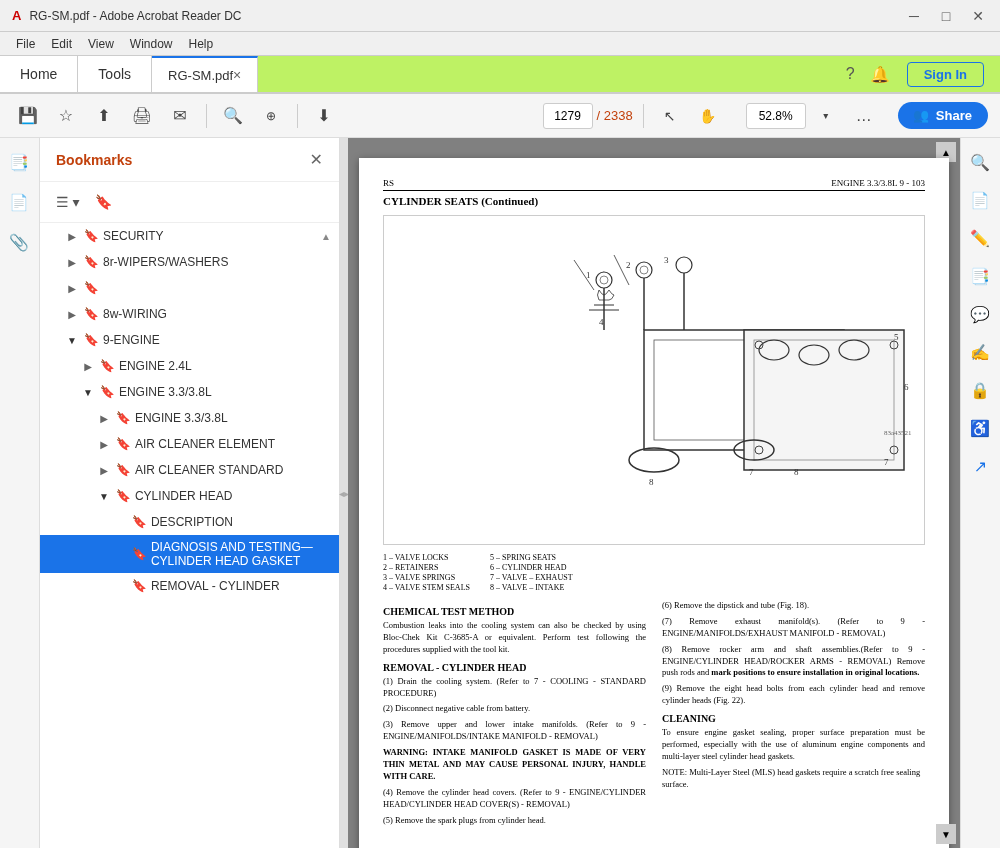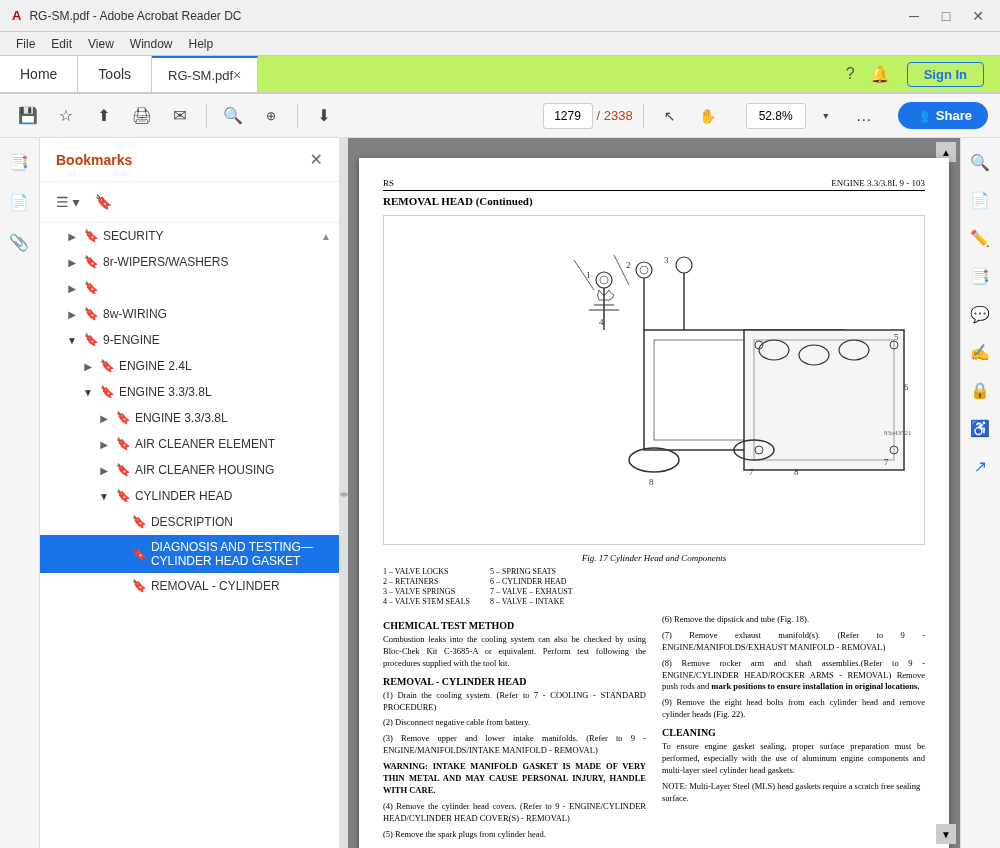--- a/index.html
+++ b/index.html
@@ -510,21 +510,21 @@
 
       <div class="bm-item bm-indent-3">
         <span class="bm-expand">▶</span>
         <span class="bm-icon">🔖</span>
         <span class="bm-text">AIR CLEANER ELEMENT</span>
       </div>
 
       <div class="bm-item bm-indent-3">
         <span class="bm-expand">▶</span>
         <span class="bm-icon">🔖</span>
-        <span class="bm-text">AIR CLEANER HOUSING</span>
+        <span class="bm-text">AIR CLEANER STANDARD</span>
       </div>
 
       <div class="bm-item bm-indent-3">
         <span class="bm-expand open">▼</span>
         <span class="bm-icon">🔖</span>
         <span class="bm-text">CYLINDER HEAD</span>
       </div>
 
       <div class="bm-item bm-indent-4">
         <span class="bm-expand" style="opacity:0">▶</span>
@@ -552,21 +552,21 @@
 
     <button class="pdf-scroll-btn pdf-scroll-top" style="position:absolute; right:4px; top:4px;">▲</button>
 
     <div class="pdf-page">
 
       <div class="pdf-header-line">
         <span>RS</span>
         <span>ENGINE 3.3/3.8L   9 - 103</span>
       </div>
 
-      <div class="pdf-title">REMOVAL HEAD (Continued)</div>
+      <div class="pdf-title">CYLINDER SEATS (Continued)</div>
 
       <div class="pdf-diagram">
         <svg class="diagram-svg" viewBox="0 0 540 300" xmlns="http://www.w3.org/2000/svg">
 
           <g transform="translate(160,20)">
 
             <rect x="100" y="80" width="200" height="120" fill="none" stroke="#333" stroke-width="1.5"></rect>
             <rect x="110" y="90" width="180" height="100" fill="none" stroke="#555" stroke-width="0.8"></rect>
 
             <circle cx="60" cy="30" r="8" fill="none" stroke="#333" stroke-width="1.2"></circle>
@@ -615,21 +615,20 @@
           <line x1="190" y1="30" x2="210" y2="60" stroke="#333" stroke-width="0.8"></line>
           <line x1="230" y1="25" x2="245" y2="55" stroke="#333" stroke-width="0.8"></line>
 
           <ellipse cx="270" cy="230" rx="25" ry="12" fill="none" stroke="#333" stroke-width="1.5"></ellipse>
           <text x="265" y="255" font-size="9" fill="#333">8</text>
           <ellipse cx="370" cy="220" rx="20" ry="10" fill="none" stroke="#333" stroke-width="1.5"></ellipse>
           <text x="365" y="245" font-size="9" fill="#333">7</text>
         </svg>
       </div>
 
-      <div class="pdf-fig-caption">Fig. 17 Cylinder Head and Components</div>
 
       <div class="pdf-legend">
         <div class="pdf-legend-col">
           <span>1 – VALVE LOCKS</span>
           <span>2 – RETAINERS</span>
           <span>3 – VALVE SPRINGS</span>
           <span>4 – VALVE STEM SEALS</span>
         </div>
         <div class="pdf-legend-col">
           <span>5 – SPRING SEATS</span>

